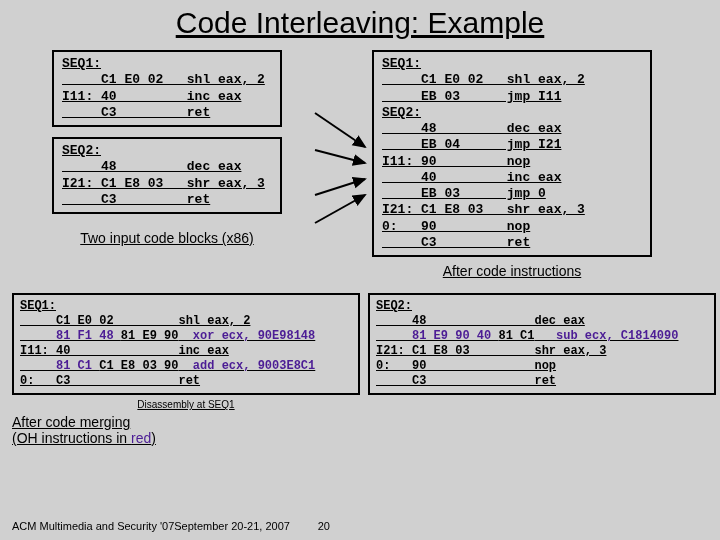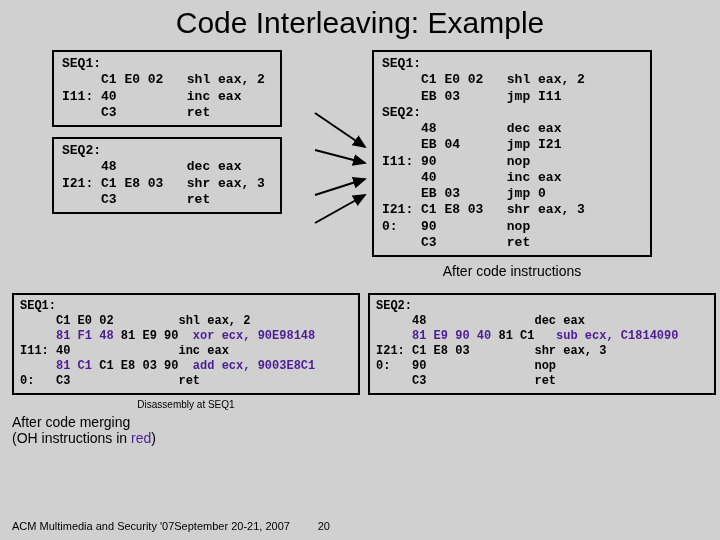--- a/index.html
+++ b/index.html
@@ -1,17 +1,17 @@
 <!DOCTYPE html>
 <html><head>
 <meta charset="utf-8">
 <style>
   * { box-sizing: border-box; margin: 0; padding: 0; }
   body { width: 720px; height: 540px; background: #d0d0d0; font-family: Arial, Helvetica, sans-serif; position: relative; overflow: hidden; }
-  .slide { width: 100%; height: 100%; padding: 6px 12px 12px 12px; position: relative; }
+  .slide { width: 100%; height: 100%; padding: 6px 12px 12px 12px; position: relative; text-decoration: underline; }
   .title { font-size: 30px; text-align: center; font-weight: normal; margin-bottom: 10px; }
   .top-section { display: flex; gap: 0; }
   .left-col { width: 270px; display: flex; flex-direction: column; gap: 10px; padding-left: 40px; }
   .code-box { border: 2px solid #000; padding: 4px 8px; font-family: "Courier New", monospace; font-size: 13px; font-weight: bold; white-space: pre; line-height: 1.25; }
   .caption { font-size: 14px; text-align: center; margin-top: 6px; }
   .right-box { flex: 1; padding-left: 90px; }
   .right-code { border: 2px solid #000; padding: 4px 8px; font-family: "Courier New", monospace; font-size: 13px; font-weight: bold; white-space: pre; line-height: 1.25; width: 280px; }
   .right-caption { font-size: 14px; text-align: center; width: 280px; margin-top: 6px; }
   .arrows { position: absolute; left: 310px; top: 95px; }
   .bottom-section { display: flex; gap: 8px; margin-top: 14px; }
@@ -33,20 +33,21 @@
   <div class="top-section">
     <div class="left-col">
       <div class="code-box">SEQ1:
      C1 E0 02   shl eax, 2
 I11: 40         inc eax
      C3         ret</div>
       <div class="code-box">SEQ2:
      48         dec eax
 I21: C1 E8 03   shr eax, 3
      C3         ret</div>
+      <div class="caption">Two input code blocks (x86)</div>
     </div>
 
     <div class="arrows">
       <svg width="70" height="140">
         <defs>
           <marker id="ah" markerWidth="8" markerHeight="8" refX="6" refY="3" orient="auto">
             <path d="M0,0 L7,3 L0,6 Z" fill="#000"></path>
           </marker>
         </defs>
         <line x1="5" y1="18" x2="55" y2="52" stroke="#000" stroke-width="2" marker-end="url(#ah)"></line>

